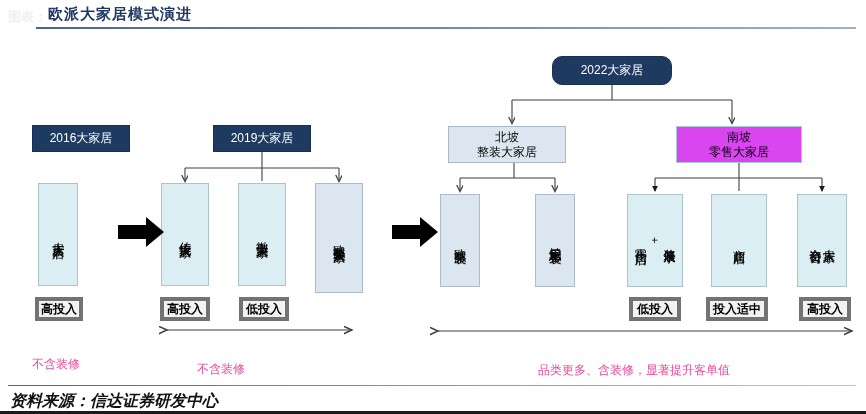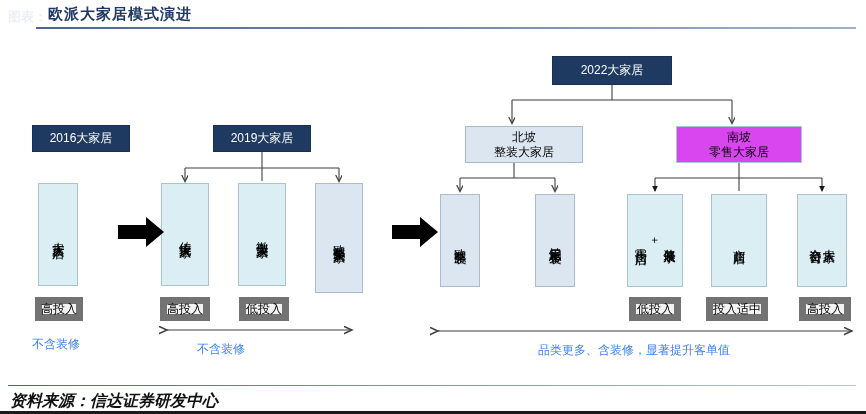--- a/index.html
+++ b/index.html
@@ -128,36 +128,38 @@
     font-size: 11px;
     color: #000;
     align-self: center;
     padding: 0 1px;
   }
 
   
   .tag-box {
     position: absolute;
     background: #f2f2f2;
-    border: 7px solid #737373;
+    border: 4px solid #737373;
     box-sizing: border-box;
     font-size: 12px;
     color: #000;
     display: flex;
     align-items: center;
     justify-content: center;
     white-space: nowrap;
+    font-weight: bold;
   }
 
   
   .caption {
     position: absolute;
     font-size: 12px;
-    color: #3b82f6;
-    white-space: nowrap;
+    color: #ec4899;
+    white-space: nowrap;
+    margin-top: 20px;
   }
 
   svg.ov {
     position: absolute;
     left: 0; top: 0;
     width: 866px; height: 414px;
     pointer-events: none;
     overflow: visible;
   }
 </style>
@@ -194,23 +196,23 @@
 
   <div class="vbox steel" style="left:315px; top:183px; width:48px; height:110px;">
     <span class="vcol">欧派整装大家居</span>
   </div>
 
   <div class="tag-box" style="left:160px; top:297px; width:50px; height:24px;">高投入</div>
   <div class="tag-box" style="left:239px; top:297px; width:50px; height:24px;">低投入</div>
 
   <div class="caption" style="left:197px; top:341px;">不含装修</div>
 
-  <div class="hdr-box" style="left:552px; top:56px; width:120px; height:29px;">2022大家居</div>
-
-  <div class="mid-box" style="left:465px; top:126px; width:118px; height:37px;">
+  <div class="hdr-box" style="left:552px; top:56px; width:120px; height:29px;border-radius:10px;">2022大家居</div>
+
+  <div class="mid-box" style="left:448px; top:126px; width:118px; height:37px;">
     <span>北坡</span>
     <span>整装大家居</span>
   </div>
 
   <div class="vbox steel" style="left:440px; top:194px; width:40px; height:93px;">
     <span class="vcol">欧派整装</span>
   </div>
 
   <div class="vbox steel" style="left:535px; top:194px; width:40px; height:93px;">
     <span class="vcol">铂尼思整装</span>

